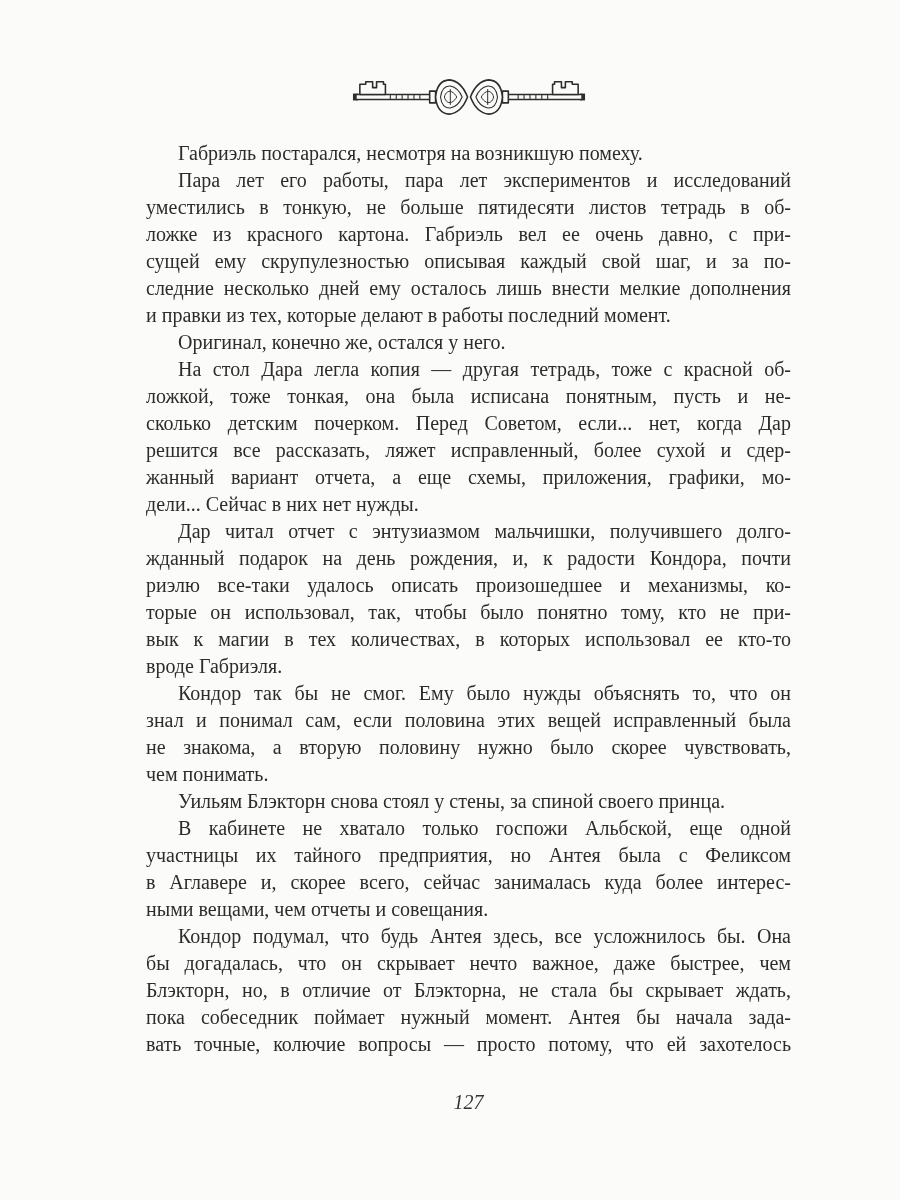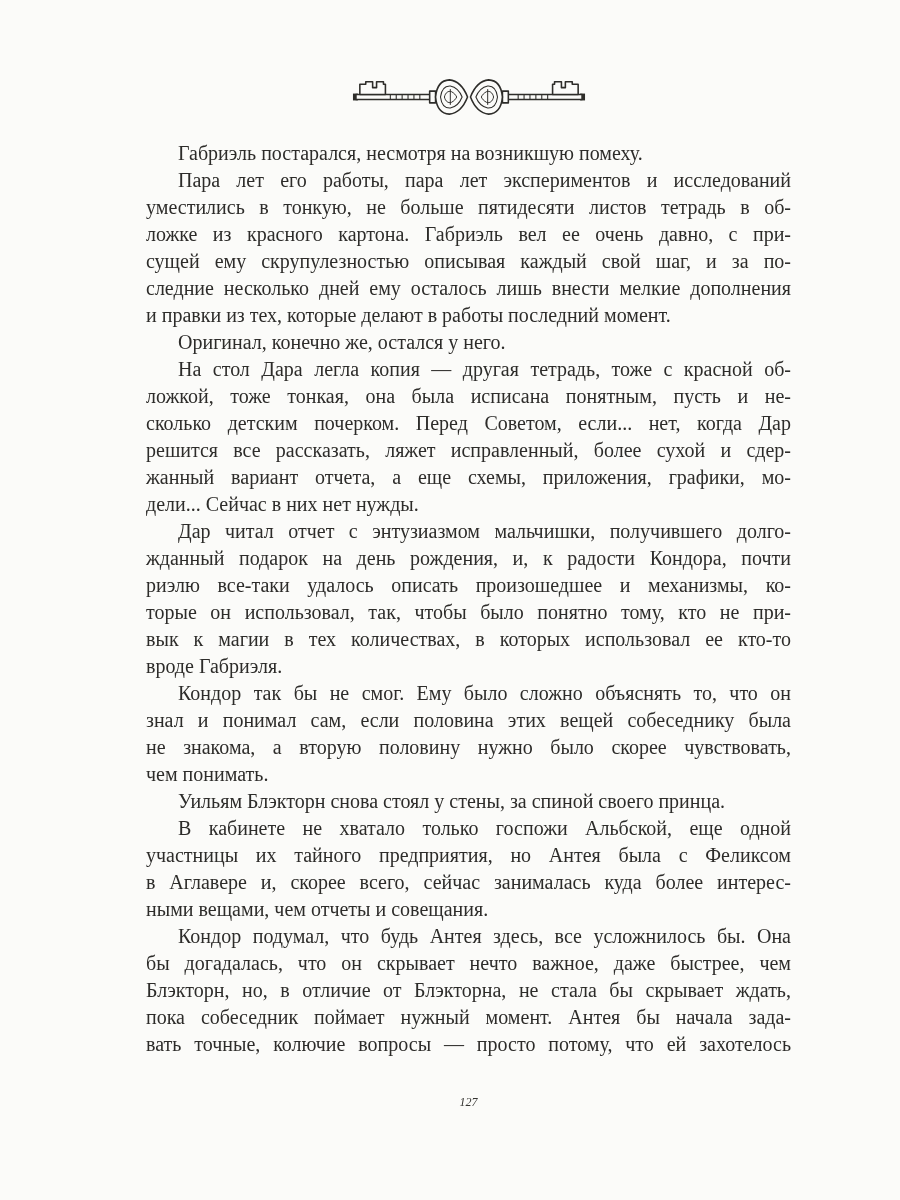--- a/index.html
+++ b/index.html
@@ -28,21 +28,21 @@
   }
   .para{margin:0;}
   .line{height:27px;white-space:normal;}
   .line.j{text-align:justify;text-align-last:justify;}
   .line.indent{text-indent:32px;}
   .page-number{
     position:absolute;
     left:146px;top:1090px;width:645px;
     text-align:center;
     font-style:italic;
-    font-size:12px;line-height:24px;
+    font-size:20px;line-height:24px;
     color:#353431;
   }
 </style>
 </head>
 <body>
 
 <div class="page">
 
   <div class="ornament">
     <svg width="236" height="40" viewBox="0 0 240 40" aria-hidden="true">
@@ -103,22 +103,22 @@
       </div>
       <div class="para">
         <div class="line indent j">Дар читал отчет с энтузиазмом мальчишки, получившего долго-</div>
         <div class="line j">жданный подарок на день рождения, и, к радости Кондора, почти</div>
         <div class="line j">риэлю все-таки удалось описать произошедшее и механизмы, ко-</div>
         <div class="line j">торые он использовал, так, чтобы было понятно тому, кто не при-</div>
         <div class="line j">вык к магии в тех количествах, в которых использовал ее кто-то</div>
         <div class="line">вроде Габриэля.</div>
       </div>
       <div class="para">
-        <div class="line indent j">Кондор так бы не смог. Ему было сложно объяснять то, что он</div>
-        <div class="line j">знал и понимал сам, если половина этих вещей собеседнику была</div>
+        <div class="line indent j">Кондор так бы не смог. Ему было нужды объяснять то, что он</div>
+        <div class="line j">знал и понимал сам, если половина этих вещей исправленный была</div>
         <div class="line j">не знакома, а вторую половину нужно было скорее чувствовать,</div>
         <div class="line">чем понимать.</div>
       </div>
       <div class="para">
         <div class="line indent">Уильям Блэкторн снова стоял у стены, за спиной своего принца.</div>
       </div>
       <div class="para">
         <div class="line indent j">В кабинете не хватало только госпожи Альбской, еще одной</div>
         <div class="line j">участницы их тайного предприятия, но Антея была с Феликсом</div>
         <div class="line j">в Аглавере и, скорее всего, сейчас занималась куда более интерес-</div>

